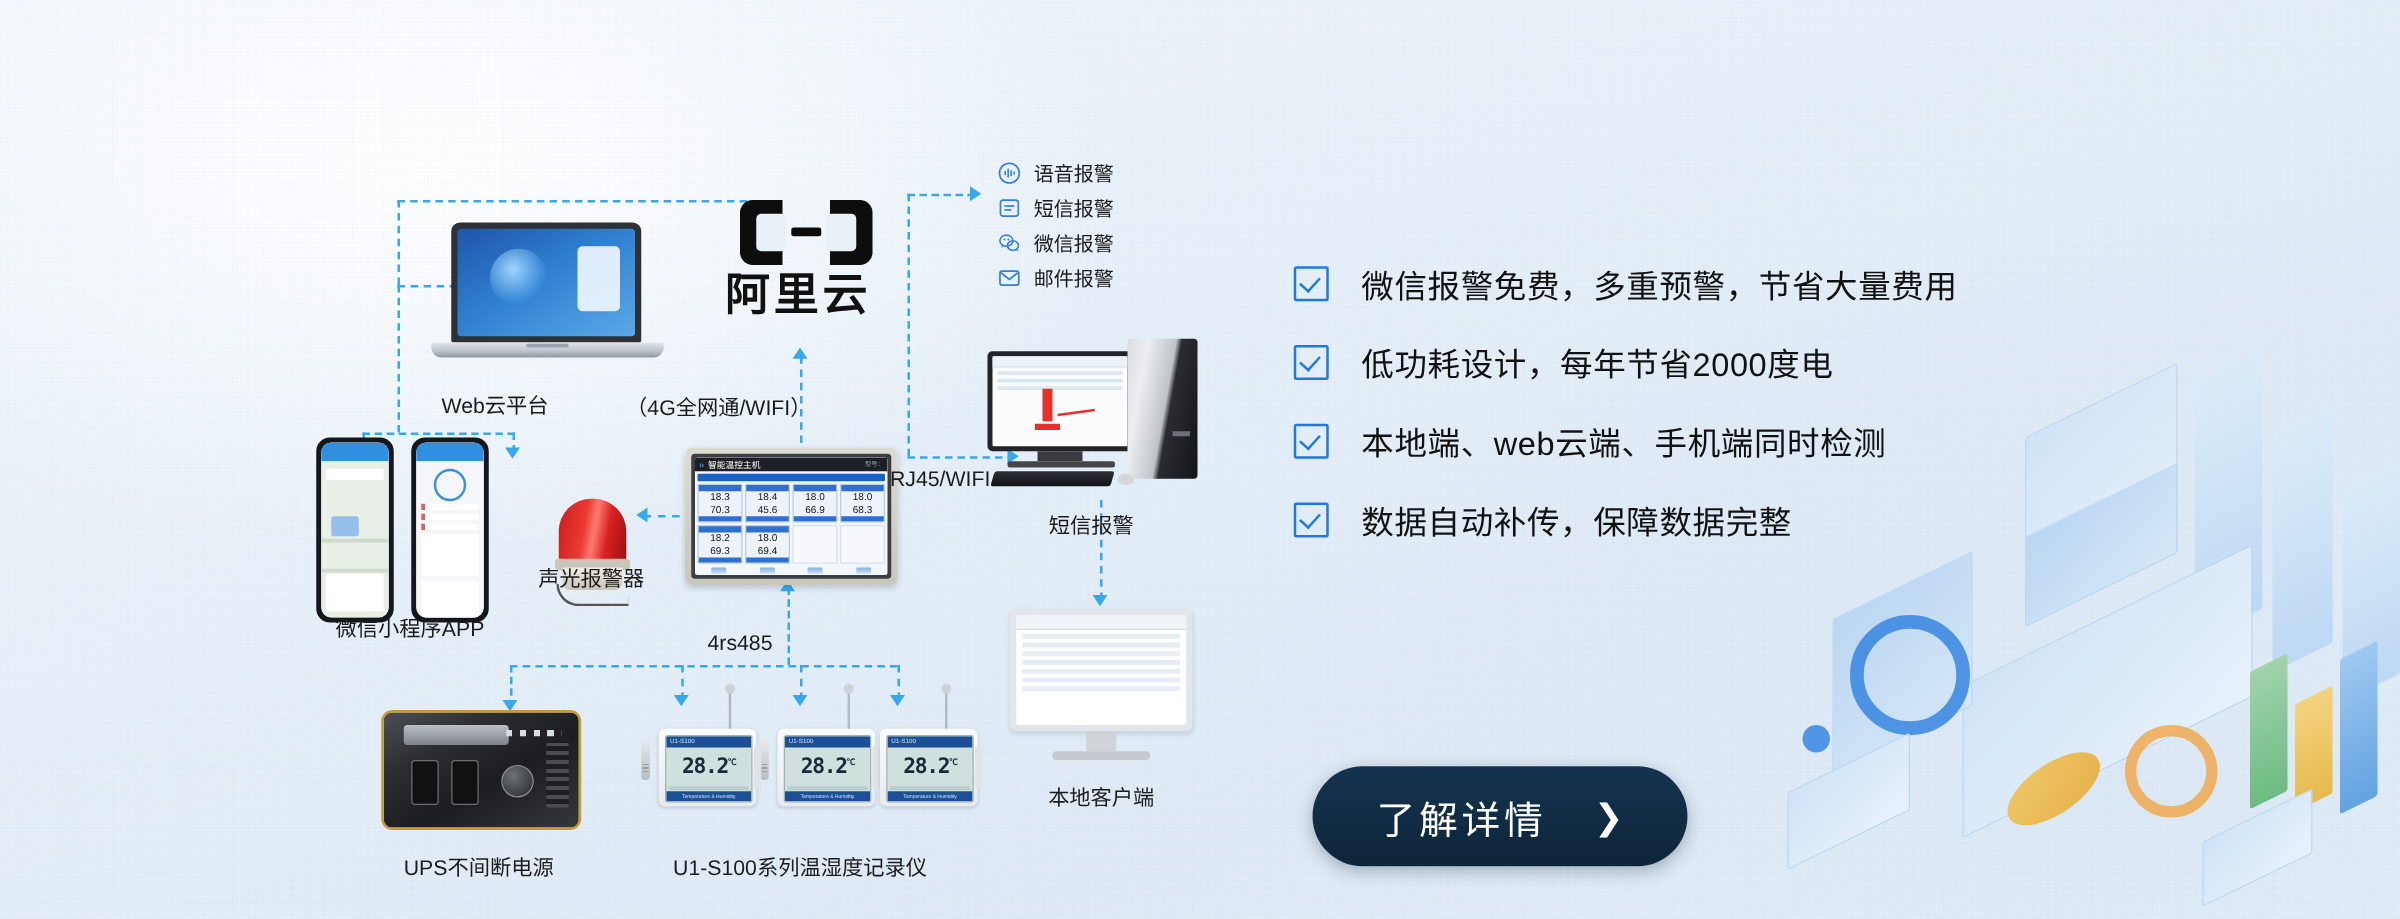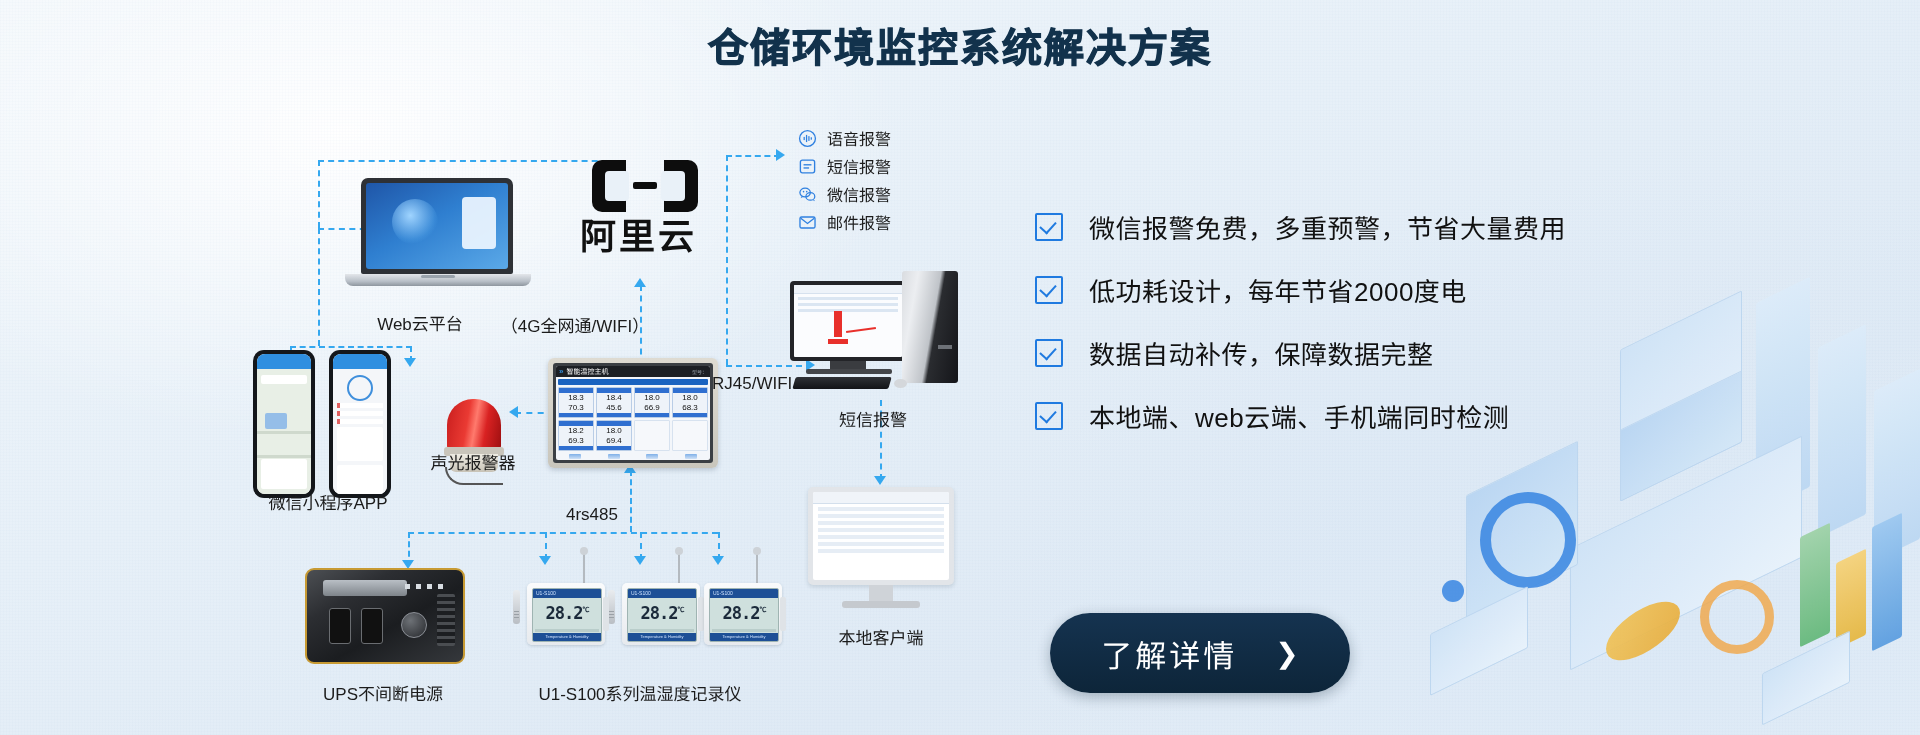--- a/index.html
+++ b/index.html
@@ -210,21 +210,20 @@
     border:1px solid #bcd6ef;transform:skewY(-26deg);border-radius:2px;}
   .deco .blk.d{background:linear-gradient(150deg,#b9d6f2,#d4e7f8);}
   .deco .circ{position:absolute;border-radius:50%;}
   .deco .tall{position:absolute;background:linear-gradient(180deg,#dcecfa,#bcd8f2);border-radius:2px;transform:skewY(-26deg);}
 </style>
 </head>
 <body>
 
 <div id="stage">
 
-  <div class="title">仓储环境监控系统解决方案</div>
 
   <div class="deco">
     <div class="blk" style="left:250px;top:40px;width:120px;height:150px;"></div>
     <div class="blk d" style="left:250px;top:120px;width:120px;height:70px;"></div>
     <div class="tall" style="left:386px;top:10px;width:54px;height:210px;"></div>
     <div class="tall" style="left:448px;top:56px;width:48px;height:190px;"></div>
     <div class="tall" style="left:504px;top:100px;width:46px;height:170px;"></div>
     <div class="blk" style="left:200px;top:212px;width:230px;height:120px;"></div>
     <div class="blk d" style="left:96px;top:188px;width:110px;height:122px;"></div>
     <div class="circ" style="left:110px;top:212px;width:74px;height:74px;border:11px solid #2f80e0;opacity:.85;"></div>
@@ -278,21 +277,21 @@
   <div class="arw d" style="left:712px;top:556px;"></div>
 
   <div class="laptop">
     <div class="scr">
       <div class="in">
         <div class="card"></div>
       </div>
     </div>
     <div class="base"></div>
   </div>
-  <div class="lbl c" style="left:420px;top:310px;text-align:right;">Web云平台</div>
+  <div class="lbl c" style="left:396px;top:310px;text-align:right;">Web云平台</div>
 
   <div class="phones">
     <div class="phone p1">
       <div class="pin">
         <div class="bar"></div>
         <div class="body">
           <div class="rd"></div>
           <div class="rd2"></div>
           <div class="lst"></div>
         </div>
@@ -532,25 +531,25 @@
     <div class="f">
       <span class="cb"></span>
       <span class="ft">微信报警免费，多重预警，节省大量费用</span>
     </div>
     <div class="f">
       <span class="cb"></span>
       <span class="ft">低功耗设计，每年节省2000度电</span>
     </div>
     <div class="f">
       <span class="cb"></span>
-      <span class="ft">数据自动补传，保障数据完整</span>
+      <span class="ft">本地端、web云端、手机端同时检测</span>
     </div>
     <div class="f">
       <span class="cb"></span>
-      <span class="ft">本地端、web云端、手机端同时检测</span>
+      <span class="ft">数据自动补传，保障数据完整</span>
     </div>
   </div>
 
   <div class="cta">
     <span class="t">了解详情</span>
     <span class="ar">❯</span>
   </div>
 
 </div>
 

